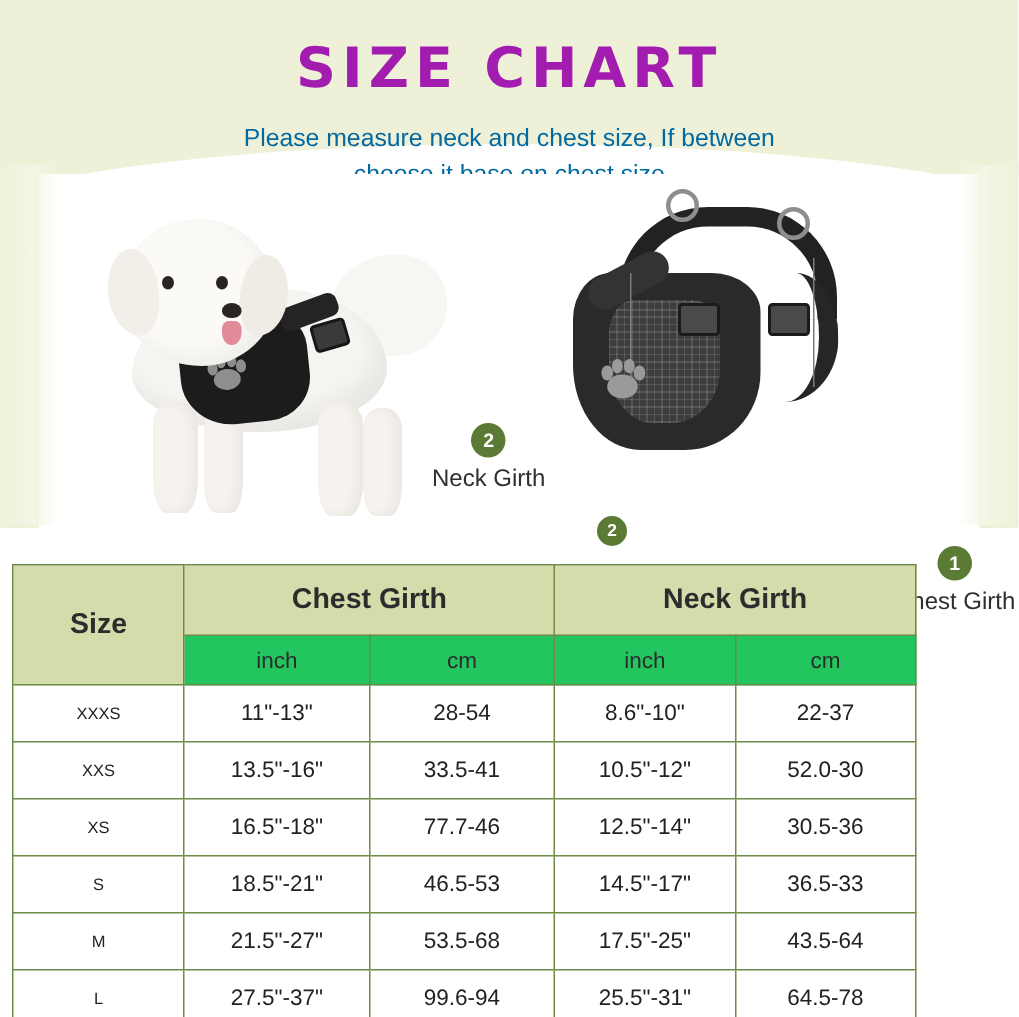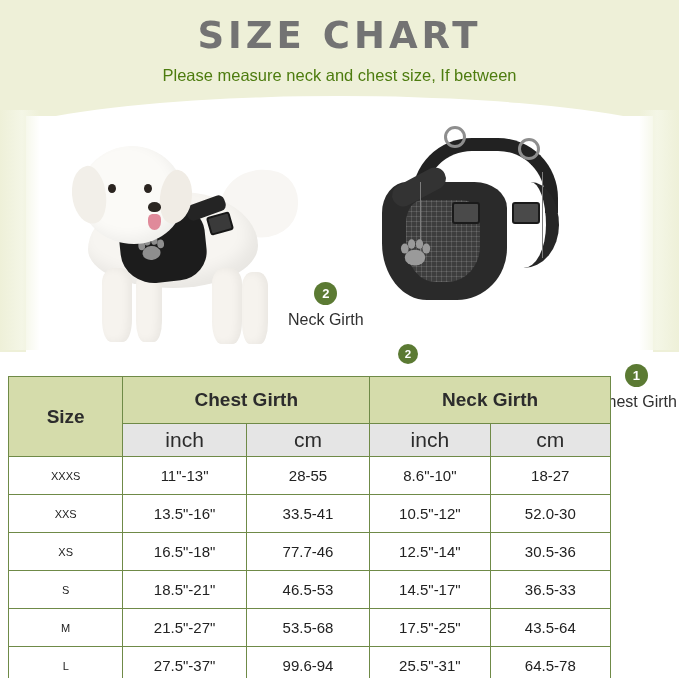--- a/index.html
+++ b/index.html
@@ -31,30 +31,30 @@
   .header-inner {
     position: relative;
     z-index: 3;
     padding-top: 12px;
     text-align: center;
   }
   .title {
     font-size: 37px;
     font-weight: bold;
     letter-spacing: 4px;
-    color: #737373;
+    color: #a21caf;
     font-family: "DejaVu Sans", sans-serif;
-    margin: 4px;
+    margin: 14px;
     line-height: 1.1;
   }
   .subtitle {
     margin: 7px auto 0;
     width: 560px;
     font-size: 16.5px;
-    color: #4d7c0f;
+    color: #0369a1;
     line-height: 1.45;
     font-family: "Liberation Sans", sans-serif;
   }
   
   .curve {
     position: absolute;
     left: -6%;
     top: 96px;
     width: 112%;
     height: 60px;
@@ -346,23 +346,23 @@
   }
   thead tr.head-main th {
     background: #d5dcab;
     color: #2c2c2c;
     font-size: 19px;
     font-weight: bold;
     height: 44px;
     text-align: center;
   }
   thead tr.head-sub th {
-    background: #e5e5e5;
+    background: #22c55e;
     color: #2c2c2c;
-    font-size: 21px;
+    font-size: 15px;
     font-weight: normal;
     height: 30px;
   }
   th.size-cell {
     font-size: 21px;
     font-weight: bold;
   }
   tbody td {
     height: 35px;
     text-align: center;
@@ -382,20 +382,21 @@
   <div class="side-strip-left"></div>
   <div class="side-strip-right"></div>
   <div class="strip-fade-left"></div>
   <div class="strip-fade-right"></div>
 
   <div class="header">
     <div class="header-inner">
       <h1 class="title">SIZE CHART</h1>
       <p class="subtitle">
         <span>Please measure neck and chest size, If between</span><br>
+        <span>choose it base on chest size</span>
       </p>
     </div>
     <div class="curve"></div>
   </div>
 
   <div class="illus">
 
     <div class="dog-wrap">
       <div class="dog-tail"></div>
       <div class="dog-body"></div>
@@ -482,23 +483,23 @@
           <th>inch</th>
           <th>cm</th>
           <th>inch</th>
           <th>cm</th>
         </tr>
       </thead>
       <tbody>
         <tr>
           <td class="size-col">XXXS</td>
           <td>11"-13"</td>
-          <td>28-55</td>
+          <td>28-54</td>
           <td>8.6"-10"</td>
-          <td>18-27</td>
+          <td>22-37</td>
         </tr>
         <tr>
           <td class="size-col">XXS</td>
           <td>13.5"-16"</td>
           <td>33.5-41</td>
           <td>10.5"-12"</td>
           <td>52.0-30</td>
         </tr>
         <tr>
           <td class="size-col">XS</td>

